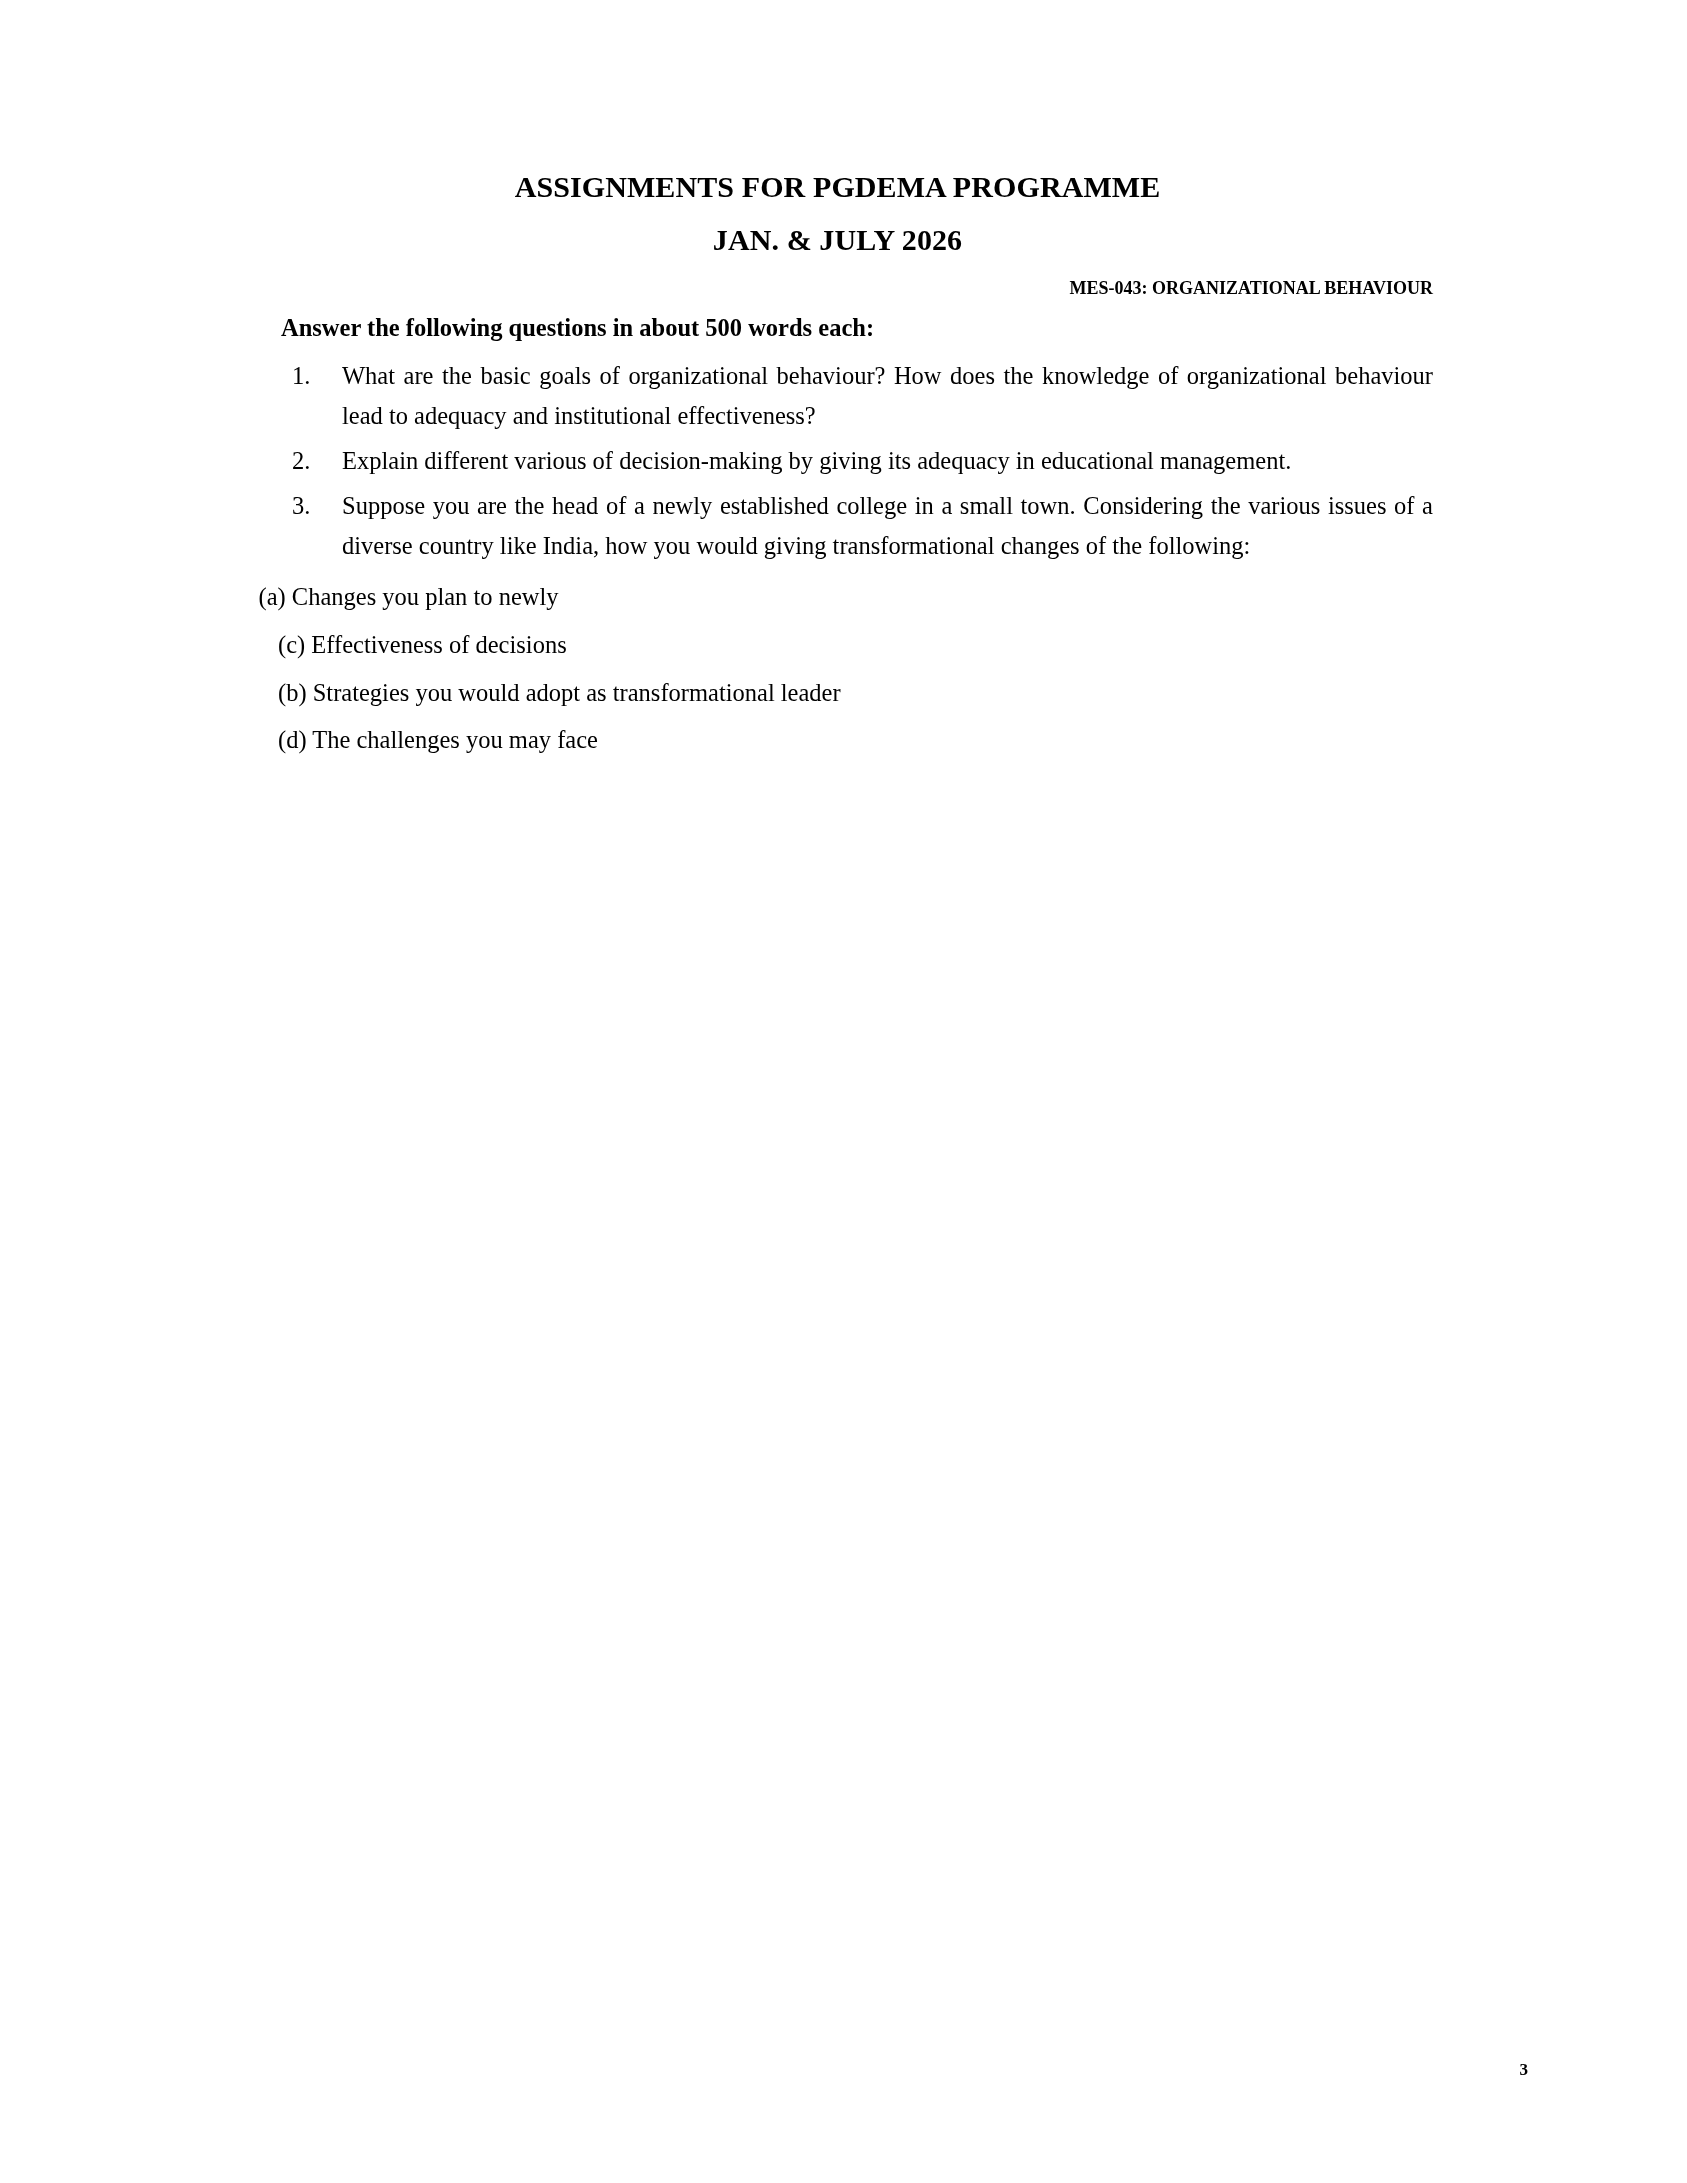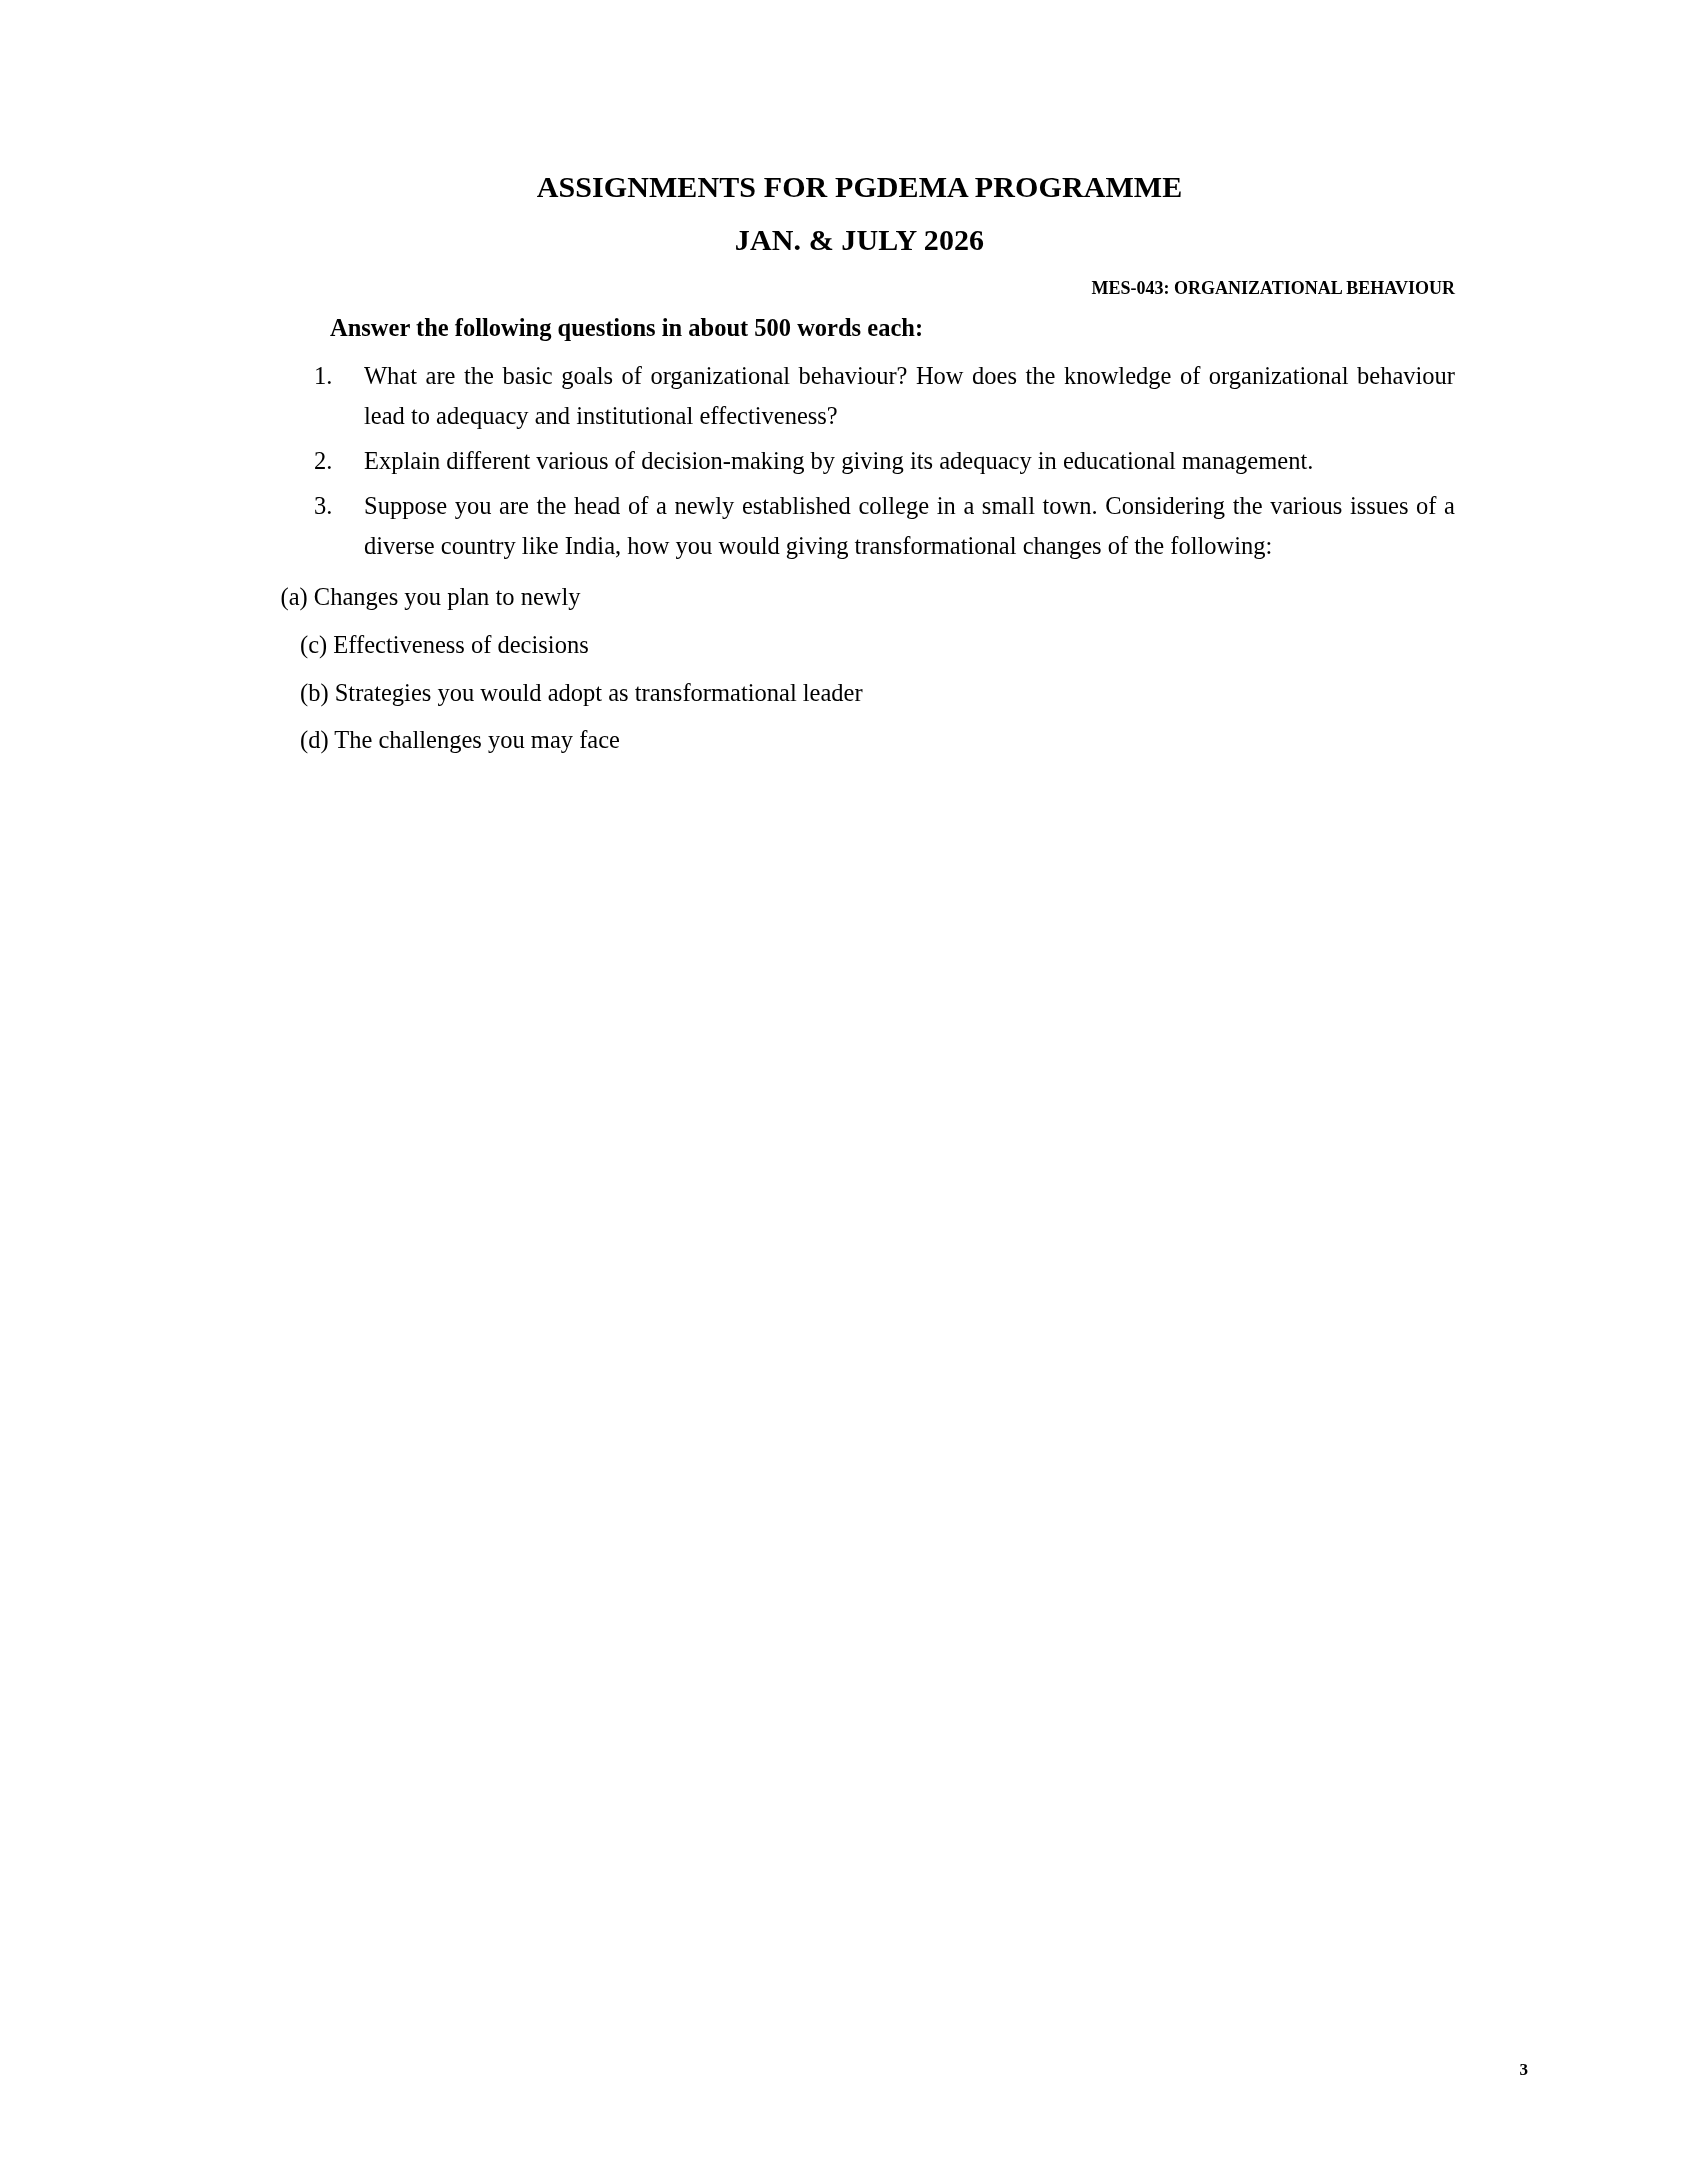--- a/index.html
+++ b/index.html
@@ -18,21 +18,21 @@
   .page {
     position: absolute;
     top: 0;
     left: 0;
     width: 1687px;
     height: 2183px;
     box-sizing: border-box;
   }
   .content {
     position: absolute;
-    left: 264px;
+    left: 242px;
     top: 169px;
     width: 1191px;
   }
   .title-block {
     text-align: center;
     font-weight: bold;
     font-size: 30px;
     line-height: 1.22;
     letter-spacing: 0.1px;
   }
@@ -47,21 +47,21 @@
     margin-top: 20px;
     font-weight: bold;
     font-size: 18px;
     text-align: right;
     margin-left: -6.6px;
   }
   .instruction {
     margin-top: 14.6px;
     font-weight: bold;
     font-size: 24.5px;
-    margin-left: 66px;
+    margin-left: 39px;
   }
   ol.questions {
     list-style: none;
     margin: 0;
     padding: 0;
     margin-top: 14.6px;
   }
   ol.questions > li {
     position: relative;
     font-size: 24.5px;

